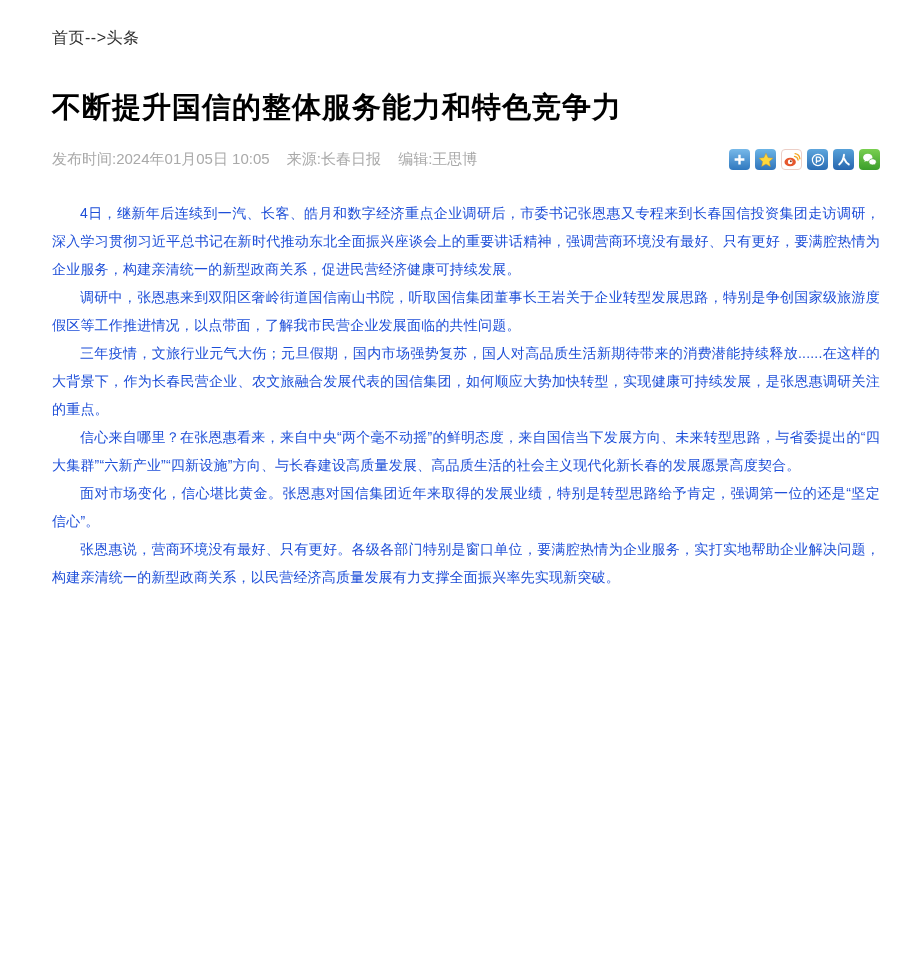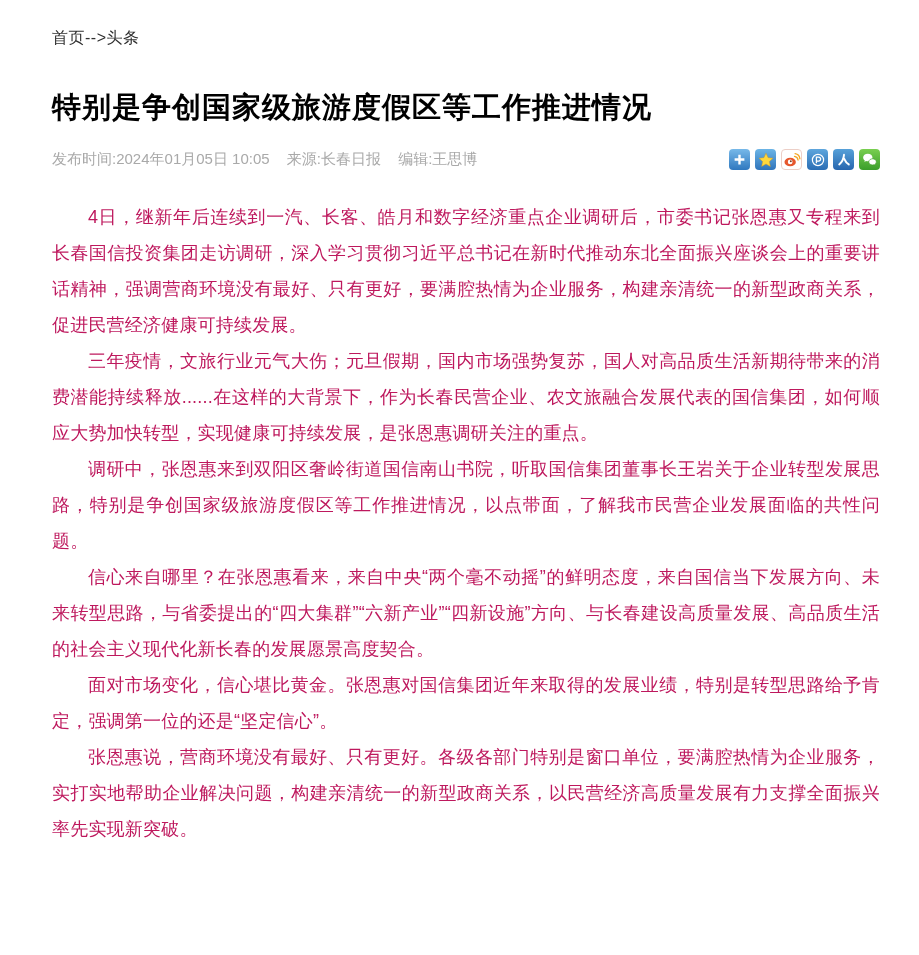--- a/index.html
+++ b/index.html
@@ -36,35 +36,35 @@
   }
   .si-plus   { background:linear-gradient(#77b9e9,#2f78bf); }
   .si-qzone  { background:linear-gradient(#6cb5e6,#2f74bb); }
   .si-weibo  { background:#ffffff; border:1px solid #eccfc7; }
   .si-py     { background:linear-gradient(#5ea6dd,#2b6db4); }
   .si-renren { background:linear-gradient(#57a1d9,#2766ae); }
   .si-wechat { background:linear-gradient(#79cf50,#3b9e2b); }
 
   .article { margin-top:29px; }
   .article p {
-    font-size:18px; line-height:36px; color:#be185d;
+    font-size:14px; line-height:28px; color:#1d4ed8;
     text-align:justify; text-indent:2em;
     letter-spacing:0.2px;
   }
 </style>
 </head>
 <body>
 
 <div class="page">
 
   <div class="breadcrumb">
     <span class="crumb">首页</span><span class="sep">--&gt;</span><span class="crumb">头条</span>
   </div>
 
-  <h1 class="title">特别是争创国家级旅游度假区等工作推进情况</h1>
+  <h1 class="title">不断提升国信的整体服务能力和特色竞争力</h1>
 
   <div class="meta-row">
     <div class="meta">
       <span>发布时间:2024年01月05日 10:05</span>
       <span>来源:长春日报</span>
       <span>编辑:王思博</span>
     </div>
 
     <div class="share">
       <span class="sicon si-plus" aria-label="share-more-icon">
@@ -104,23 +104,23 @@
           <path d="M13.6 9.2 c-2.5 0 -4.5 1.6 -4.5 3.6 0 2 2 3.6 4.5 3.6 0.6 0 1.2 -0.1 1.7 -0.3 l1.6 0.8 -0.4 -1.4 c1 -0.7 1.6 -1.6 1.6 -2.7 0 -2 -2 -3.6 -4.5 -3.6 Z" fill="#fff" stroke="#3f9e2b" stroke-width="0.8"></path>
         </svg>
       </span>
     </div>
   </div>
 
   <div class="article">
 
       <p>4日，继新年后连续到一汽、长客、皓月和数字经济重点企业调研后，市委书记张恩惠又专程来到长春国信投资集团走访调研，深入学习贯彻习近平总书记在新时代推动东北全面振兴座谈会上的重要讲话精神，强调营商环境没有最好、只有更好，要满腔热情为企业服务，构建亲清统一的新型政商关系，促进民营经济健康可持续发展。</p>
 
+      <p>调研中，张恩惠来到双阳区奢岭街道国信南山书院，听取国信集团董事长王岩关于企业转型发展思路，特别是争创国家级旅游度假区等工作推进情况，以点带面，了解我市民营企业发展面临的共性问题。</p>
+
       <p>三年疫情，文旅行业元气大伤；元旦假期，国内市场强势复苏，国人对高品质生活新期待带来的消费潜能持续释放......在这样的大背景下，作为长春民营企业、农文旅融合发展代表的国信集团，如何顺应大势加快转型，实现健康可持续发展，是张恩惠调研关注的重点。</p>
-
-      <p>调研中，张恩惠来到双阳区奢岭街道国信南山书院，听取国信集团董事长王岩关于企业转型发展思路，特别是争创国家级旅游度假区等工作推进情况，以点带面，了解我市民营企业发展面临的共性问题。</p>
 
       <p>信心来自哪里？在张恩惠看来，来自中央“两个毫不动摇”的鲜明态度，来自国信当下发展方向、未来转型思路，与省委提出的“四大集群”“六新产业”“四新设施”方向、与长春建设高质量发展、高品质生活的社会主义现代化新长春的发展愿景高度契合。</p>
 
       <p>面对市场变化，信心堪比黄金。张恩惠对国信集团近年来取得的发展业绩，特别是转型思路给予肯定，强调第一位的还是“坚定信心”。</p>
 
 
       <p>张恩惠说，营商环境没有最好、只有更好。各级各部门特别是窗口单位，要满腔热情为企业服务，实打实地帮助企业解决问题，构建亲清统一的新型政商关系，以民营经济高质量发展有力支撑全面振兴率先实现新突破。</p>
 
     </div>
 

